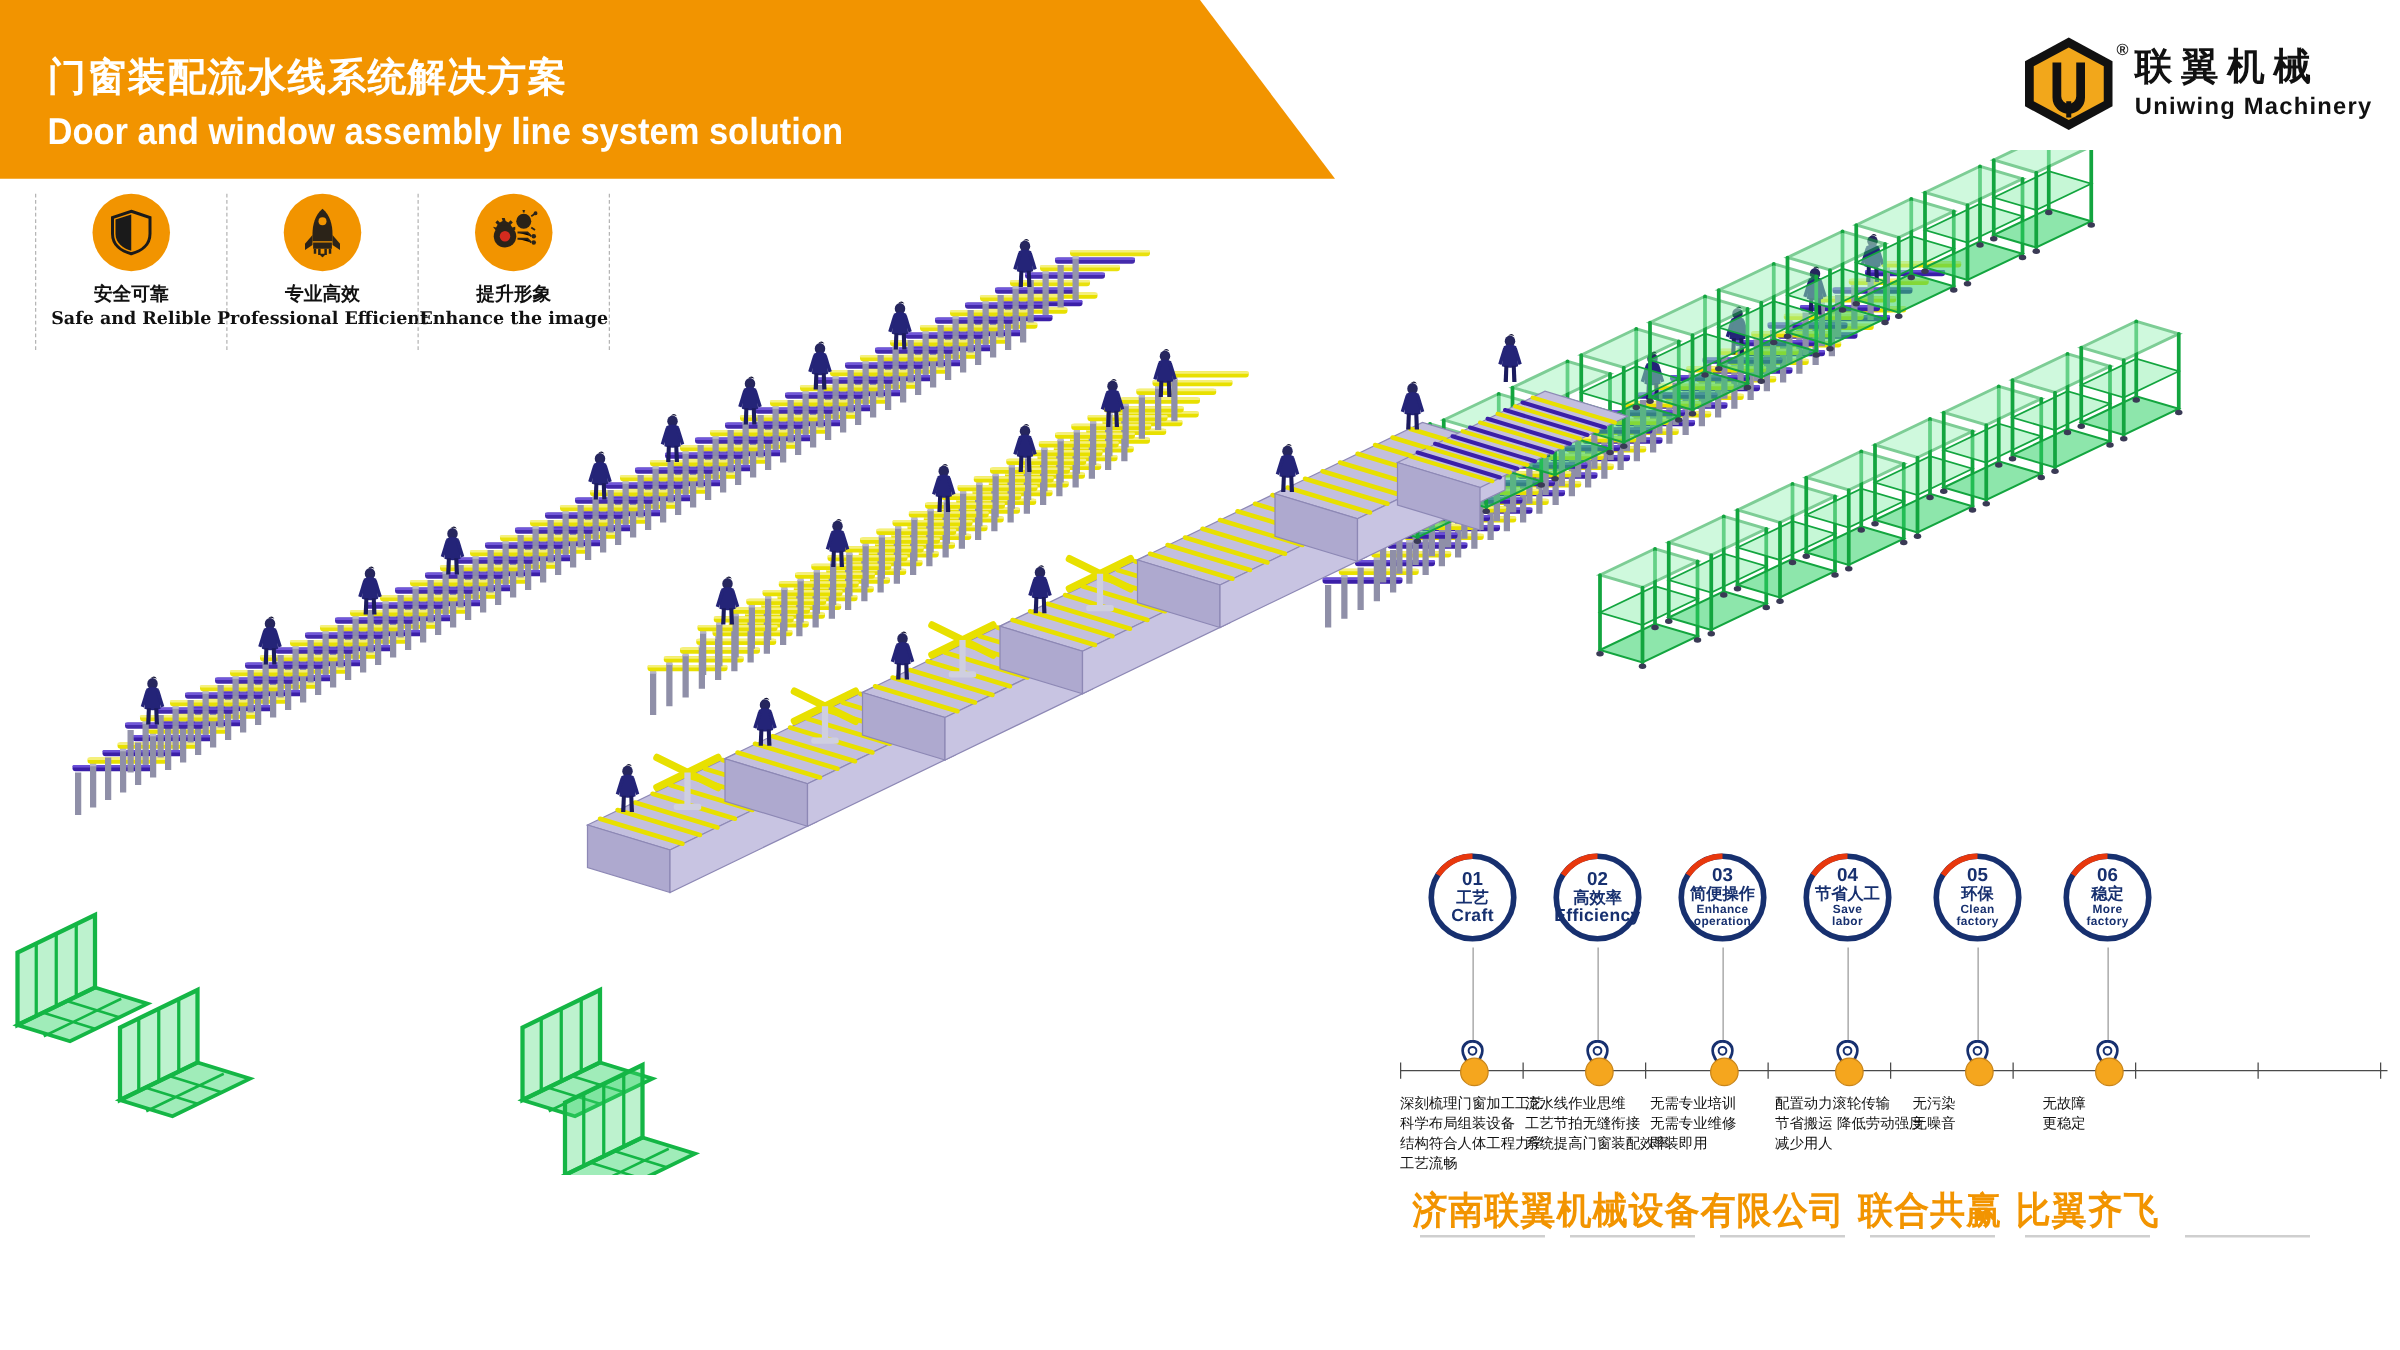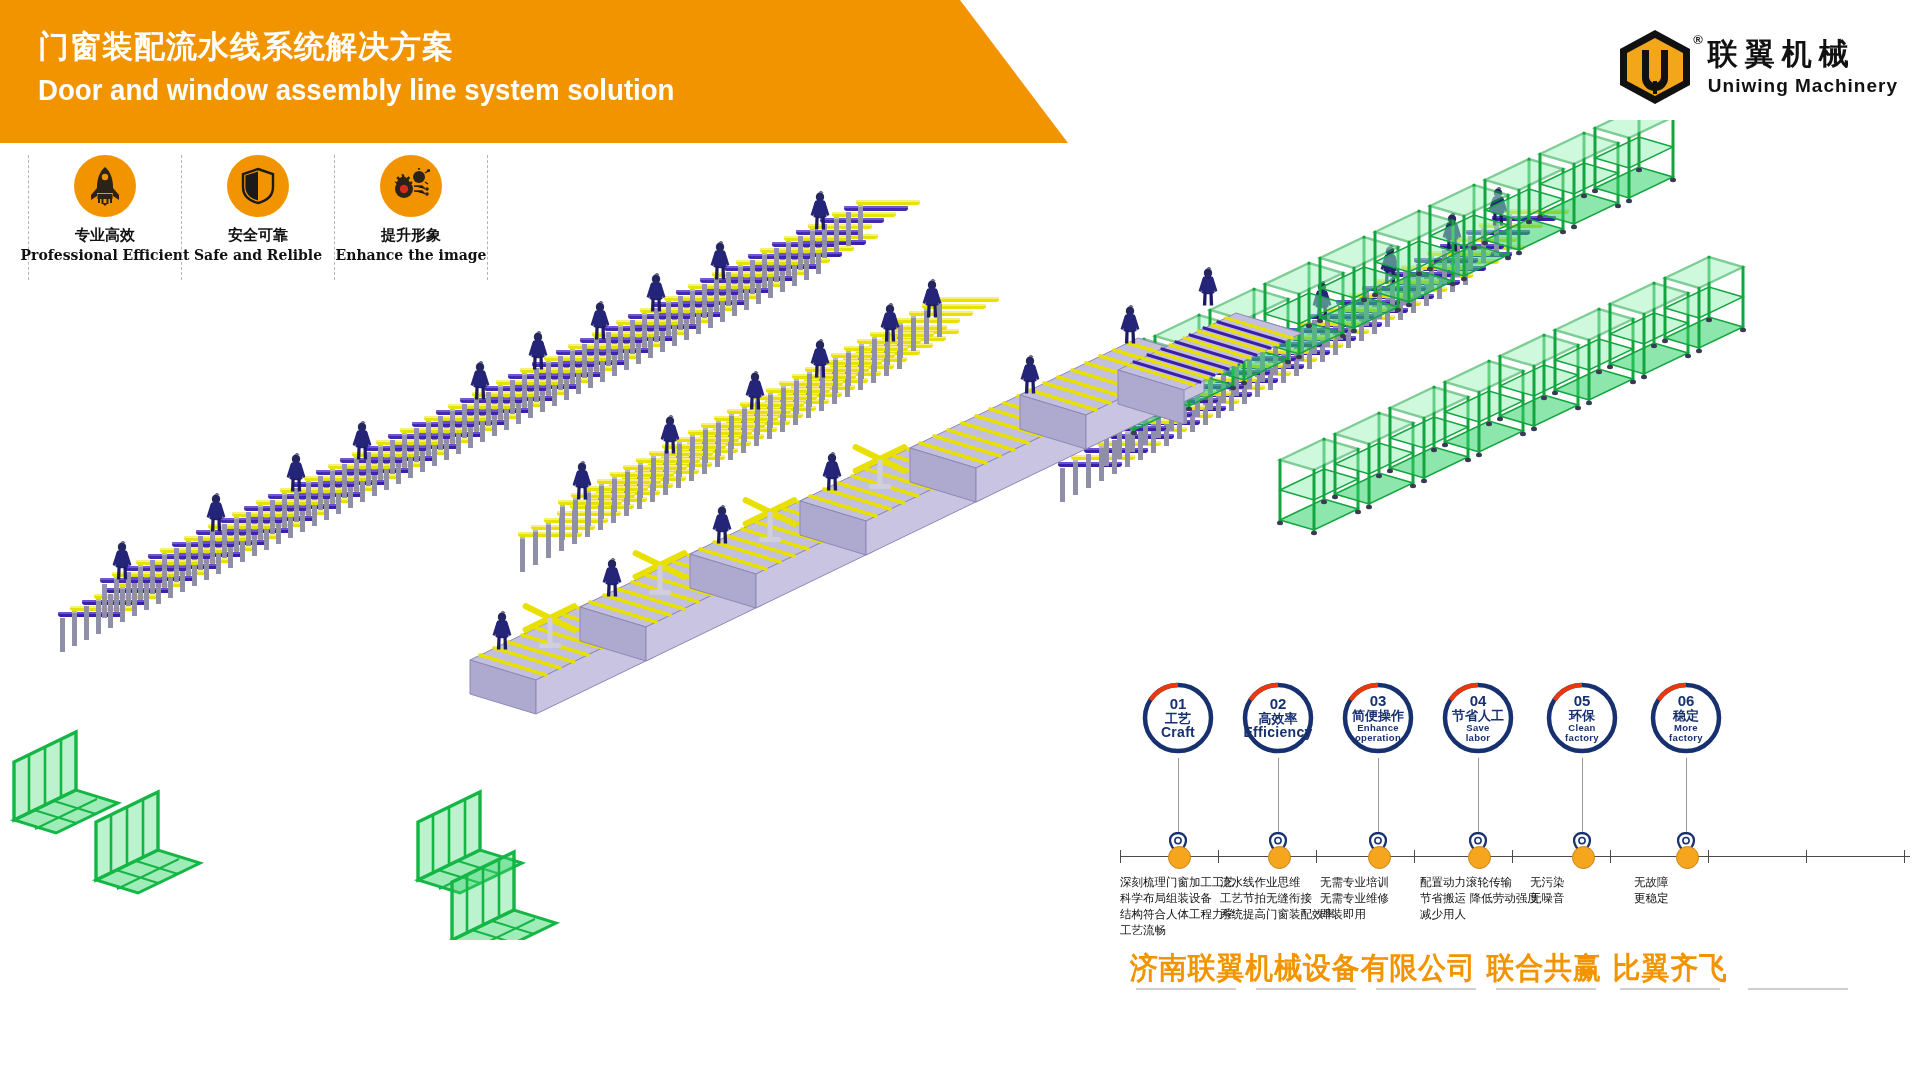--- a/index.html
+++ b/index.html
@@ -9,21 +9,21 @@
     font-family:"Liberation Sans","DejaVu Sans",sans-serif;
     overflow:hidden;position:relative;
   }
   .stage{position:absolute;left:0;top:0;width:1920px;height:1080px;}
 
   
   #header-banner{position:absolute;left:0;top:0;width:1100px;height:145px;}
   #header-banner svg{display:block;}
   .hdr-text{position:absolute;left:38px;top:26px;color:#fff;}
   #title-cn{font-size:31px;font-weight:bold;letter-spacing:1px;line-height:40px;
-            font-family:"DejaVu Sans","Liberation Sans",sans-serif;}
+            font-family:"DejaVu Sans","Liberation Sans",sans-serif;margin-top:16px;}
   #title-en{font-size:30px;font-weight:bold;line-height:40px;margin-top:4px;
             transform:scaleX(.92);transform-origin:left center;}
 
   
   #logo{position:absolute;right:22px;top:28px;display:flex;align-items:center;gap:14px;}
   #logo-mark{position:relative;width:78px;height:78px;}
   #logo-reg{position:absolute;right:-9px;top:4px;font-size:13px;font-weight:bold;color:#1a1a1a;}
   .logo-text{display:flex;flex-direction:column;justify-content:center;}
   #logo-cn{font-size:30px;font-weight:bold;letter-spacing:7px;color:#111;line-height:34px;
            font-family:"DejaVu Sans","Liberation Sans",sans-serif;}
@@ -98,43 +98,43 @@
     <div class="logo-text">
       <div id="logo-cn">联翼机械</div>
       <div id="logo-en">Uniwing  Machinery</div>
     </div>
   </div>
 
   <div id="features">
 
     <div class="feature">
       <div class="fi">
+        <svg width="34" height="38" viewBox="0 0 34 38">
+          <path d="M17 2 L32 7 V20 C32 29 25 34 17 36 C9 34 2 29 2 20 V7 Z" fill="#F29400" stroke="#1a1a1a" stroke-width="2.4"></path>
+          <path d="M17 4.5 L17 33.6 C10.4 31.7 4.4 27.4 4.4 20 V8.6 Z" fill="#1a1a1a"></path>
+        </svg>
+      </div>
+      <div class="f-cn">安全可靠</div>
+      <div class="f-en">Safe and Relible</div>
+    </div>
+
+    <div class="feature">
+      <div class="fi">
         <svg width="34" height="40" viewBox="0 0 34 40">
           <path d="M17 1 C23 6 25 14 25 21 L25 27 L9 27 L9 21 C9 14 11 6 17 1 Z" fill="#2b2318"></path>
           <circle cx="17" cy="11" r="3.2" fill="#F29400"></circle>
           <path d="M9 22 L3 29 L3 34 L9 30 Z" fill="#2b2318"></path>
           <path d="M25 22 L31 29 L31 34 L25 30 Z" fill="#2b2318"></path>
           <rect x="9.5" y="28" width="15" height="5" fill="#2b2318"></rect>
           <path d="M11 33 L11 37 M14.5 33 L14.5 38 M19.5 33 L19.5 38 M23 33 L23 37" stroke="#2b2318" stroke-width="2"></path>
           <path d="M14 37 L20 37 L17 40 Z" fill="#2b2318"></path>
         </svg>
       </div>
       <div class="f-cn">专业高效</div>
       <div class="f-en">Professional Efficient</div>
-    </div>
-
-    <div class="feature">
-      <div class="fi">
-        <svg width="34" height="38" viewBox="0 0 34 38">
-          <path d="M17 2 L32 7 V20 C32 29 25 34 17 36 C9 34 2 29 2 20 V7 Z" fill="#F29400" stroke="#1a1a1a" stroke-width="2.4"></path>
-          <path d="M17 4.5 L17 33.6 C10.4 31.7 4.4 27.4 4.4 20 V8.6 Z" fill="#1a1a1a"></path>
-        </svg>
-      </div>
-      <div class="f-cn">安全可靠</div>
-      <div class="f-en">Safe and Relible</div>
     </div>
 
     <div class="feature">
       <div class="fi">
         <svg width="38" height="36" viewBox="0 0 38 36">
           <g fill="#2b2318">
             <path d="M12 12 l3.2 .9 1.6-2.8 -2.3-2.4 2.2-2.2 2.4 2.3 2.8-1.6 -.9-3.2 3.1 0 .9 3.2 2.8 1.6 2.4-2.3 2.2 2.2 -2.3 2.4 1.6 2.8 3.2 -.9 0 3.1 -3.2 .9 -1.6 2.8 2.3 2.4 -2.2 2.2 -2.4-2.3 -2.8 1.6 .9 3.2 -3.1 0" transform="translate(-7,4) scale(.78)"></path>
           </g>
           <circle cx="12" cy="21" r="9" fill="#2b2318"></circle>
           <circle cx="12" cy="21" r="4.2" fill="#D32B1E"></circle>

